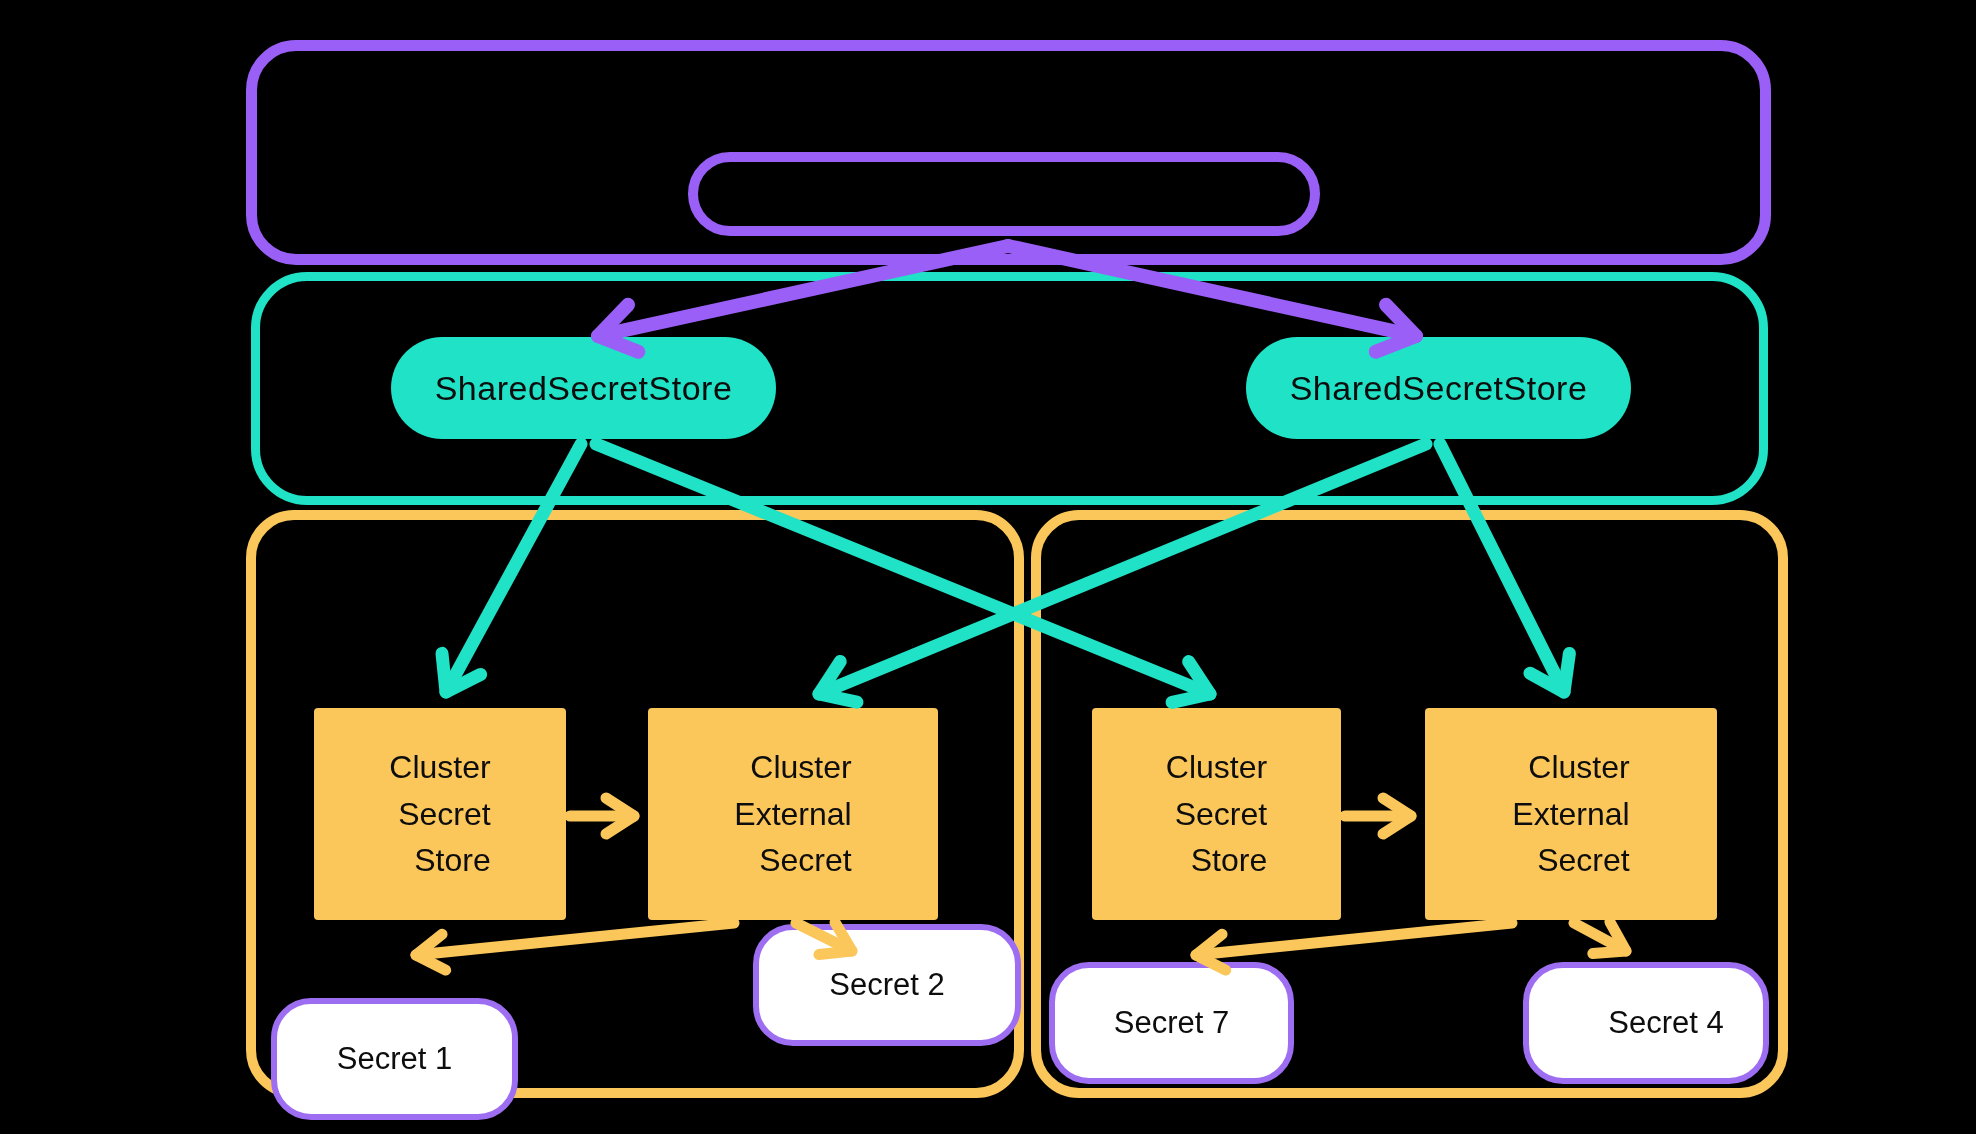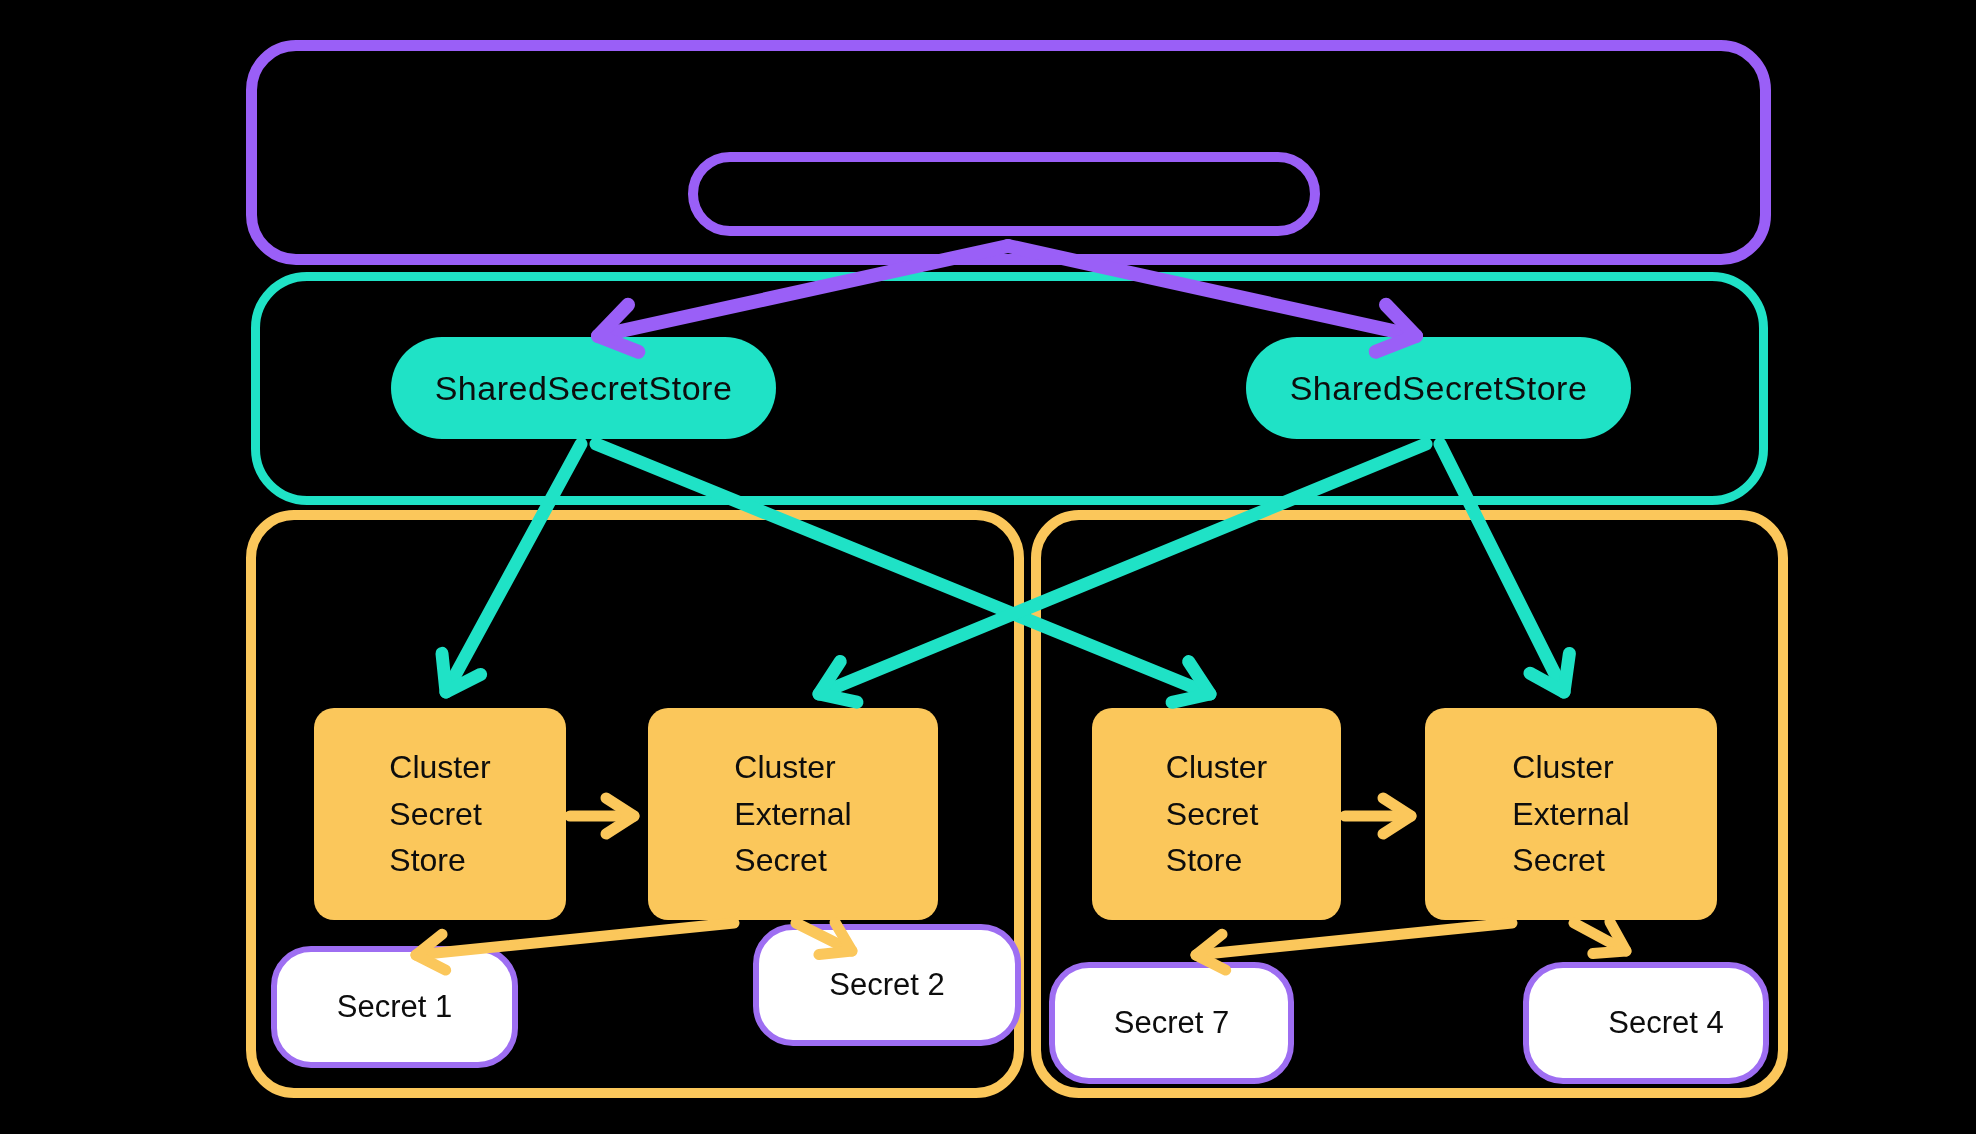--- a/index.html
+++ b/index.html
@@ -19,23 +19,23 @@
   .outline-purple{border:11px solid var(--purple);border-radius:50px;background:transparent;}
   .inner-pill{border:10px solid var(--purple);border-radius:44px;background:transparent;}
   .outline-teal{border:9px solid var(--teal);border-radius:56px;background:transparent;}
   .outline-yellow{border:10px solid var(--yellow);border-radius:48px;background:transparent;}
   .pill-teal{
     background:var(--teal);border-radius:52px;
     display:flex;align-items:center;justify-content:center;
     font-size:34px;letter-spacing:0.5px;
   }
   .node-yellow{
-    background:var(--yellow);border-radius:20px;
+    background:var(--yellow);border-radius:4px;
     display:flex;align-items:center;justify-content:center;
-    text-align:left;font-size:32px;line-height:1.45;white-space:pre-line;
+    text-align:right;font-size:32px;line-height:1.45;white-space:pre-line;
   }
   .pill-secret{
     background:#ffffff;border:6px solid var(--secret-border);border-radius:40px;
     display:flex;align-items:center;justify-content:center;
     font-size:31px;
   }
   svg.overlay{position:absolute;left:0;top:0;width:1976px;height:1134px;pointer-events:none;}
   svg.overlay line{stroke-linecap:round;}
   .stroke-purple{stroke:var(--purple);stroke-width:14;}
   .stroke-teal{stroke:var(--teal);stroke-width:13;}
@@ -76,21 +76,21 @@
     <span>Cluster
 Secret
 Store</span>
   </div>
   <div class="abs node-yellow" style="left:1407px;top:708px;width:292px;height:212px;">
     <span>Cluster
 External
 Secret</span>
   </div>
 
-  <div class="abs pill-secret" style="left:253px;top:946px;width:247px;height:122px;">
+  <div class="abs pill-secret" style="left:253px;top:998px;width:247px;height:122px;">
     <span>Secret 1</span>
   </div>
   <div class="abs pill-secret" style="left:735px;top:924px;width:268px;height:122px;">
     <span>Secret 2</span>
   </div>
   <div class="abs pill-secret" style="left:1031px;top:962px;width:245px;height:122px;">
     <span>Secret 7</span>
   </div>
   <div class="abs pill-secret" style="left:1505px;top:962px;width:246px;height:122px;padding-left:40px;">
     <span>Secret 4</span>

